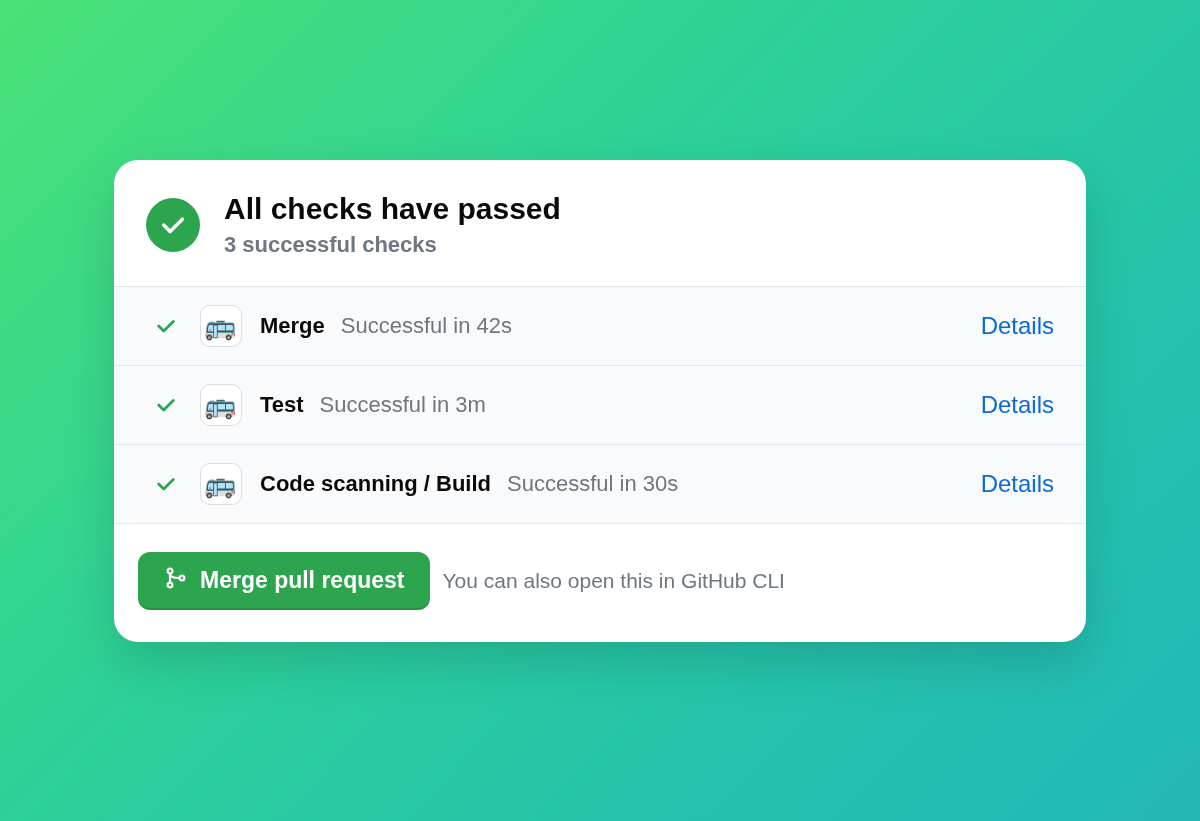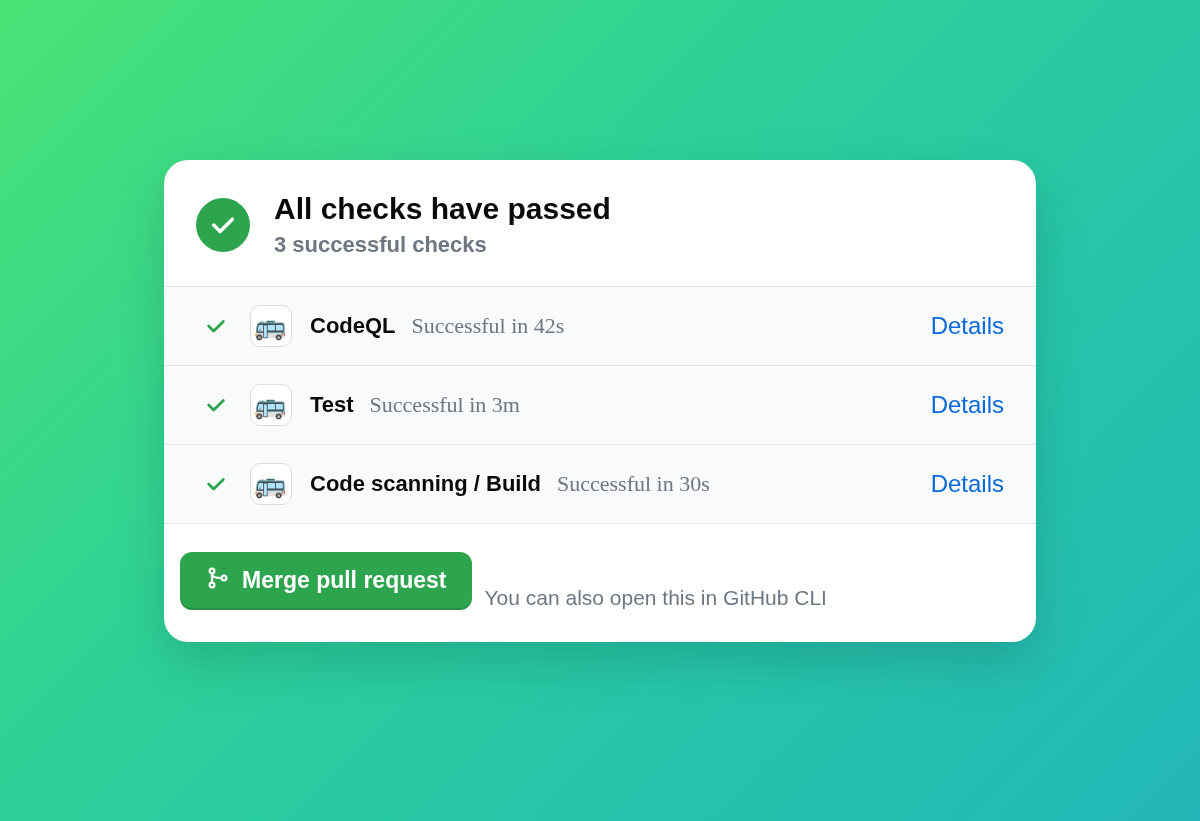--- a/index.html
+++ b/index.html
@@ -5,21 +5,21 @@
   * { box-sizing: border-box; margin: 0; padding: 0; }
   html, body { width: 1200px; height: 821px; }
   body {
     font-family: -apple-system, BlinkMacSystemFont, "Segoe UI", Helvetica, Arial, sans-serif;
     background: linear-gradient(135deg, #4ae275 0%, #2dd198 40%, #25c4ab 70%, #23b7b7 100%);
     display: flex;
     align-items: center;
     justify-content: center;
   }
   .card {
-    width: 872px;
+    width: 972px;
     background: #ffffff;
     border-radius: 24px;
     box-shadow: 0 20px 50px rgba(0,0,0,0.15);
     overflow: hidden;
     position: relative;
     top: -10px;
   }
   .header {
     display: flex;
     align-items: center;
@@ -80,33 +80,32 @@
   .check-label {
     font-size: 22px;
     color: #0a0a0a;
     font-weight: 700;
   }
   .check-status {
     font-size: 22px;
     color: #6e7781;
     font-weight: 400;
     margin-left: 16px;
-    font-family: Liberation Serif, serif;
   }
   .spacer { flex: 1; }
   .details-link {
     font-size: 24px;
     color: #0969da;
     font-weight: 500;
     cursor: pointer;
   }
   .footer {
     display: flex;
-    align-items: flex-end;
-    padding: 28px 32px 32px 16px;
+    align-items: center;
+    padding: 28px 32px 32px 24px;
     border-top: 1px solid #e5e8eb;
   }
   .merge-btn {
     background: #2da44e;
     color: #ffffff;
     border: none;
     border-radius: 12px;
     padding: 14px 26px;
     font-size: 23px;
     font-weight: 700;
@@ -139,21 +138,21 @@
     </div>
   </div>
 
   <div class="check-row">
     <div class="row-check">
       <svg viewBox="0 0 24 24" fill="none" stroke="#2da44e" stroke-width="3" stroke-linecap="round" stroke-linejoin="round">
           <polyline points="4 12 9.5 17.5 20 7"></polyline>
         </svg>
     </div>
     <div class="avatar">🚌</div>
-    <span class="check-label">CodeQL</span>
+    <span class="check-label">Merge</span>
     <span class="check-status">Successful in 42s</span>
     <div class="spacer"></div>
     <a class="details-link">Details</a>
   </div>
 
   <div class="check-row">
     <div class="row-check">
       <svg viewBox="0 0 24 24" fill="none" stroke="#2da44e" stroke-width="3" stroke-linecap="round" stroke-linejoin="round">
           <polyline points="4 12 9.5 17.5 20 7"></polyline>
         </svg>

